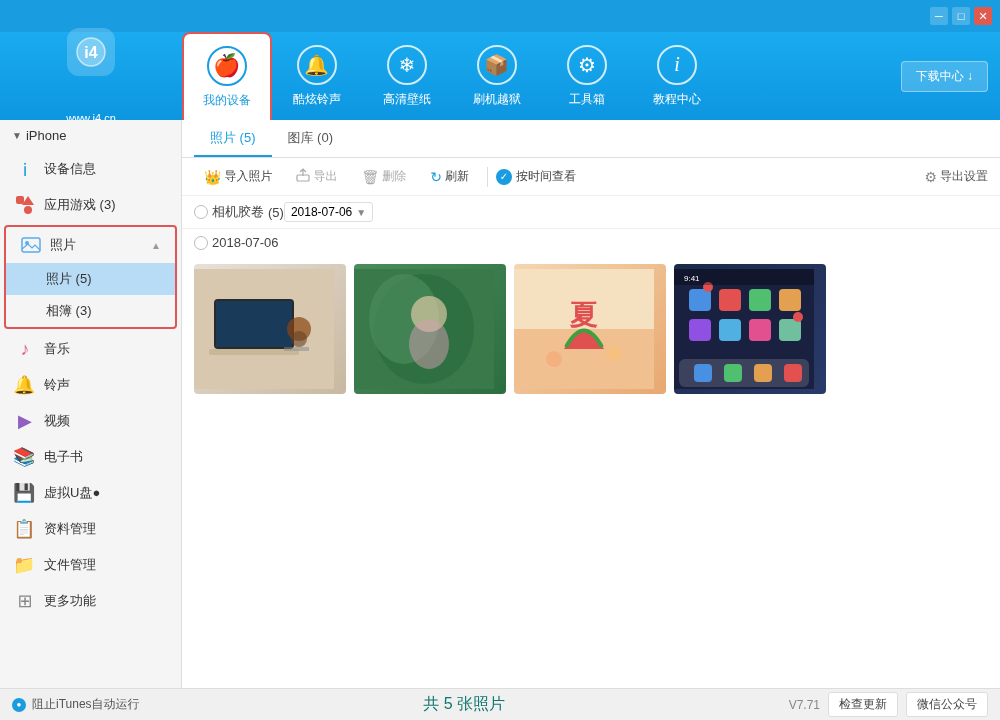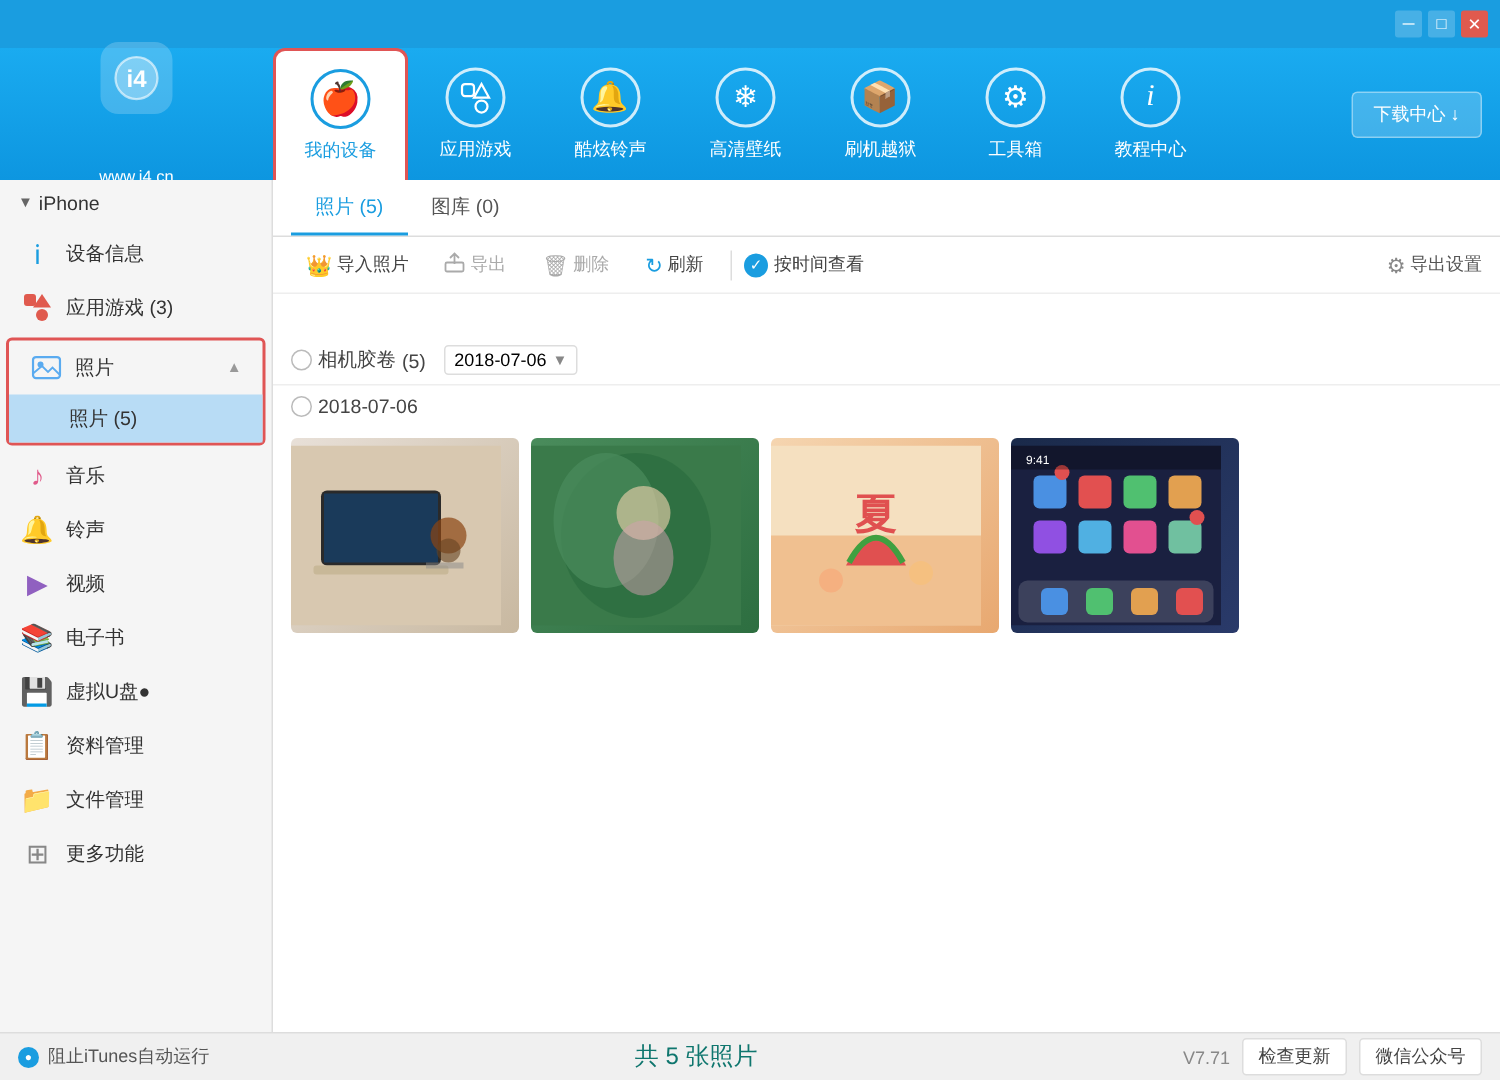--- a/index.html
+++ b/index.html
@@ -222,22 +222,21 @@
     .checkbox-option { display: flex; align-items: center; gap: 4px; cursor: pointer; color: #444; font-size: 12px; }
     .checkbox-check { width: 16px; height: 16px; border-radius: 50%; background: #1a9de0; display: flex; align-items: center; justify-content: center; color: white; font-size: 10px; }
     .export-settings-btn { display: flex; align-items: center; gap: 3px; color: #555; font-size: 12px; cursor: pointer; }
     .gear-icon { font-size: 14px; color: #888; }
 
     
     .filter-row {
       display: flex;
       padding: 6px 12px;
       border-bottom: 1px solid #eee;
-      gap: 12px;
-      margin-top: 28px;
+      gap: 0;
     }
     .radio-option { display: flex; align-items: center; gap: 4px; cursor: pointer; font-size: 13px; color: #444; }
     .radio-circle { width: 14px; height: 14px; border-radius: 50%; border: 1px solid #bbb; display: flex; align-items: center; justify-content: center; }
     .date-selector {
       display: flex; align-items: center;
       border: 1px solid #ddd;
       border-radius: 3px;
       padding: 2px 6px;
       background: white;
       cursor: pointer;
@@ -345,30 +344,20 @@
     <span class="logo-text">www.i4.cn</span>
   </div>
 
   <div class="nav-tabs">
 
     <div class="nav-tab active" style="border: 2px solid #e05555; border-bottom: none; border-radius: 8px 8px 0 0; background: white; color: #1a9de0;">
       <div class="nav-tab-icon" style="border-color: #1a9de0; color: #1a9de0; font-size:22px;">🍎</div>
       <span class="nav-tab-label">我的设备</span>
     </div>
     <div class="nav-tab">
-      <div class="nav-tab-icon" style="font-size:18px;">
-        <svg width="24" height="24" viewBox="0 0 24 24">
-            <rect x="3" y="3" width="8" height="8" rx="2" fill="none" stroke="white" stroke-width="1.5"></rect>
-            <path d="M16 3 L21 12 L11 12 Z" fill="none" stroke="white" stroke-width="1.5"></path>
-            <circle cx="16" cy="18" r="4" fill="none" stroke="white" stroke-width="1.5"></circle>
-          </svg>
-      </div>
-      <span class="nav-tab-label">应用游戏</span>
-    </div>
-    <div class="nav-tab">
       <div class="nav-tab-icon" style="font-size:20px;">🔔</div>
       <span class="nav-tab-label">酷炫铃声</span>
     </div>
     <div class="nav-tab">
       <div class="nav-tab-icon" style="font-size:20px;">❄</div>
       <span class="nav-tab-label">高清壁纸</span>
     </div>
     <div class="nav-tab">
       <div class="nav-tab-icon" style="font-size:20px;">📦</div>
       <span class="nav-tab-label">刷机越狱</span>
@@ -417,20 +406,23 @@
               <rect x="1" y="3" width="18" height="14" rx="2" fill="none" stroke="#5aabf0" stroke-width="1.5"></rect>
               <circle cx="6" cy="8" r="2" fill="#5aabf0"></circle>
               <path d="M1 14 L7 9 L11 13 L14 10 L19 15" fill="none" stroke="#5aabf0" stroke-width="1.2"></path>
             </svg>
         </div>
         <span class="sidebar-item-text">照片</span>
         <span class="sidebar-item-arrow">▲</span>
       </div>
       <div class="sidebar-item sub selected" style="background:#b8dcf5;">
         <span class="sidebar-item-text">照片 (5)</span>
+      </div>
+      <div class="sidebar-item sub">
+        <span class="sidebar-item-text">相簿 (3)</span>
       </div>
     </div>
 
     <div class="sidebar-item">
       <div class="sidebar-item-icon" style="color:#e05a8a;">♪</div>
       <span class="sidebar-item-text">音乐</span>
     </div>
     <div class="sidebar-item">
       <div class="sidebar-item-icon" style="color:#f0a020;">🔔</div>
       <span class="sidebar-item-text">铃声</span>

